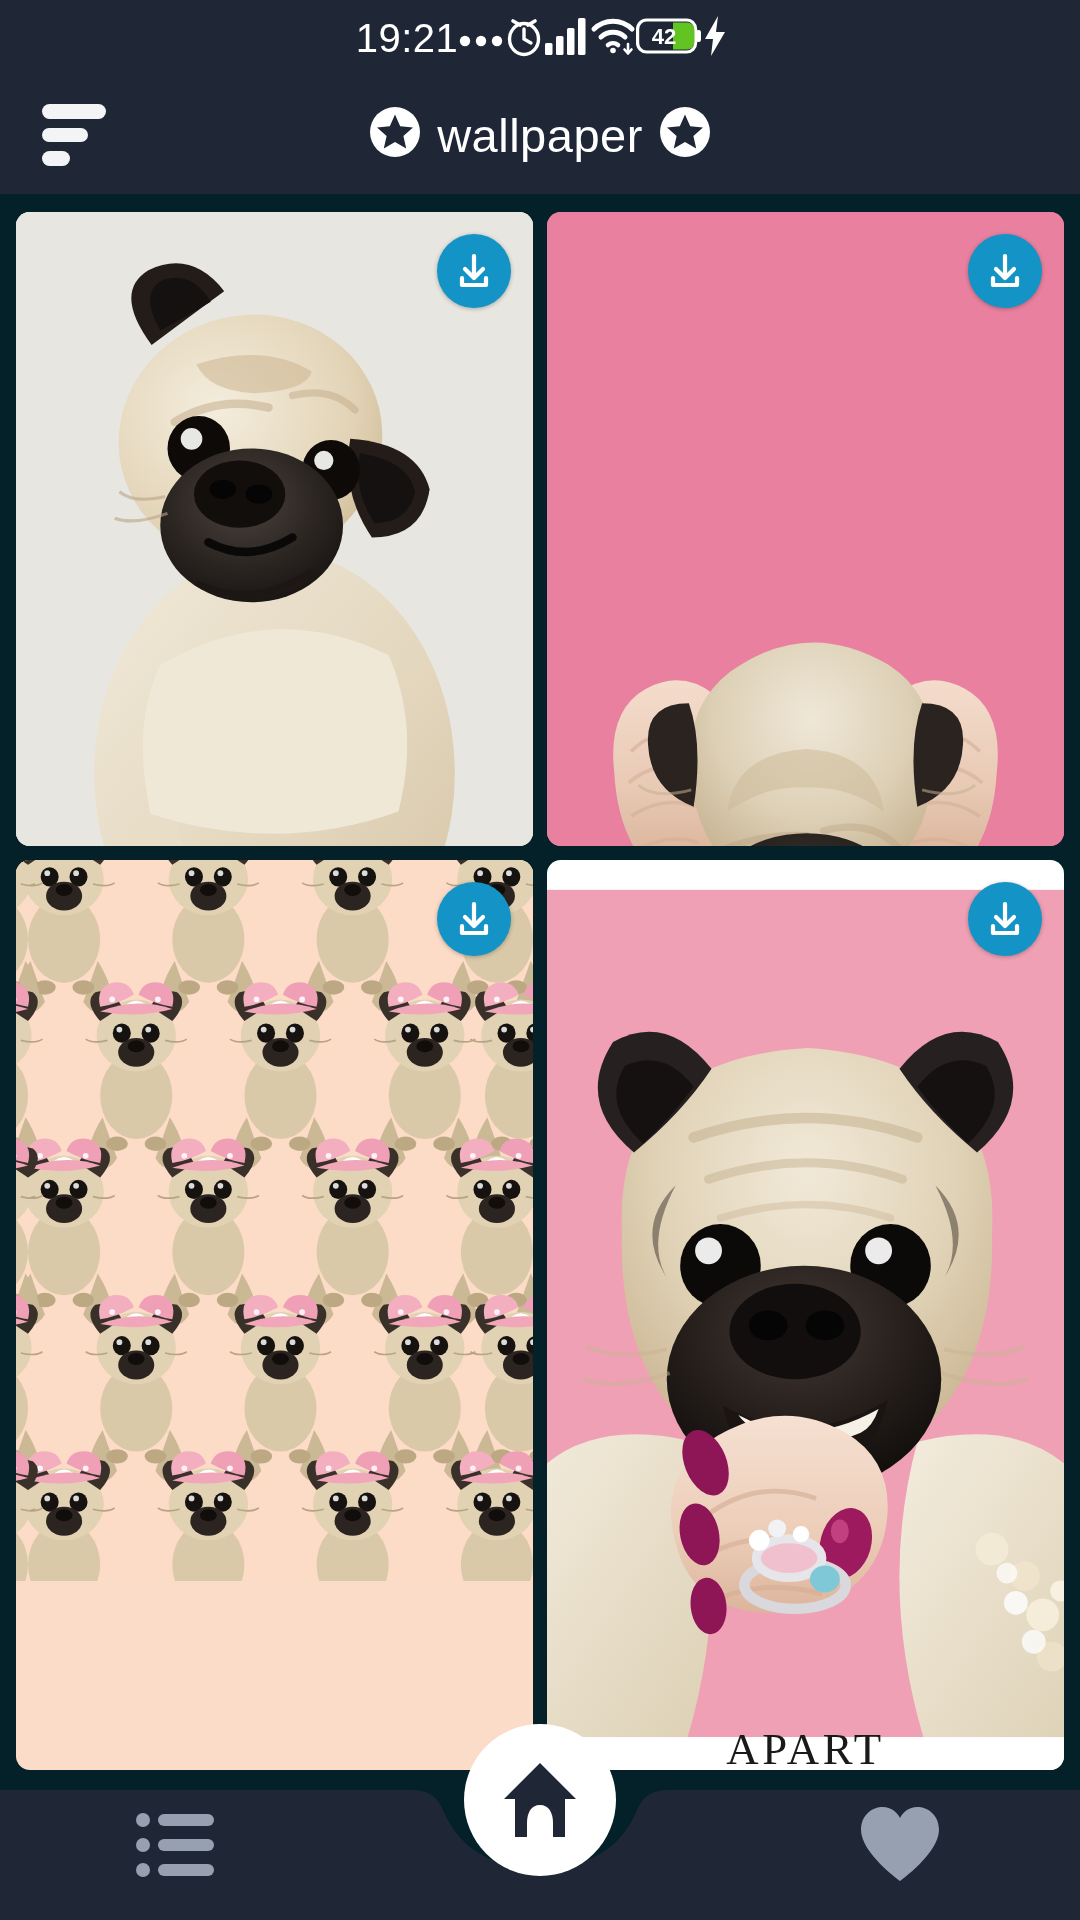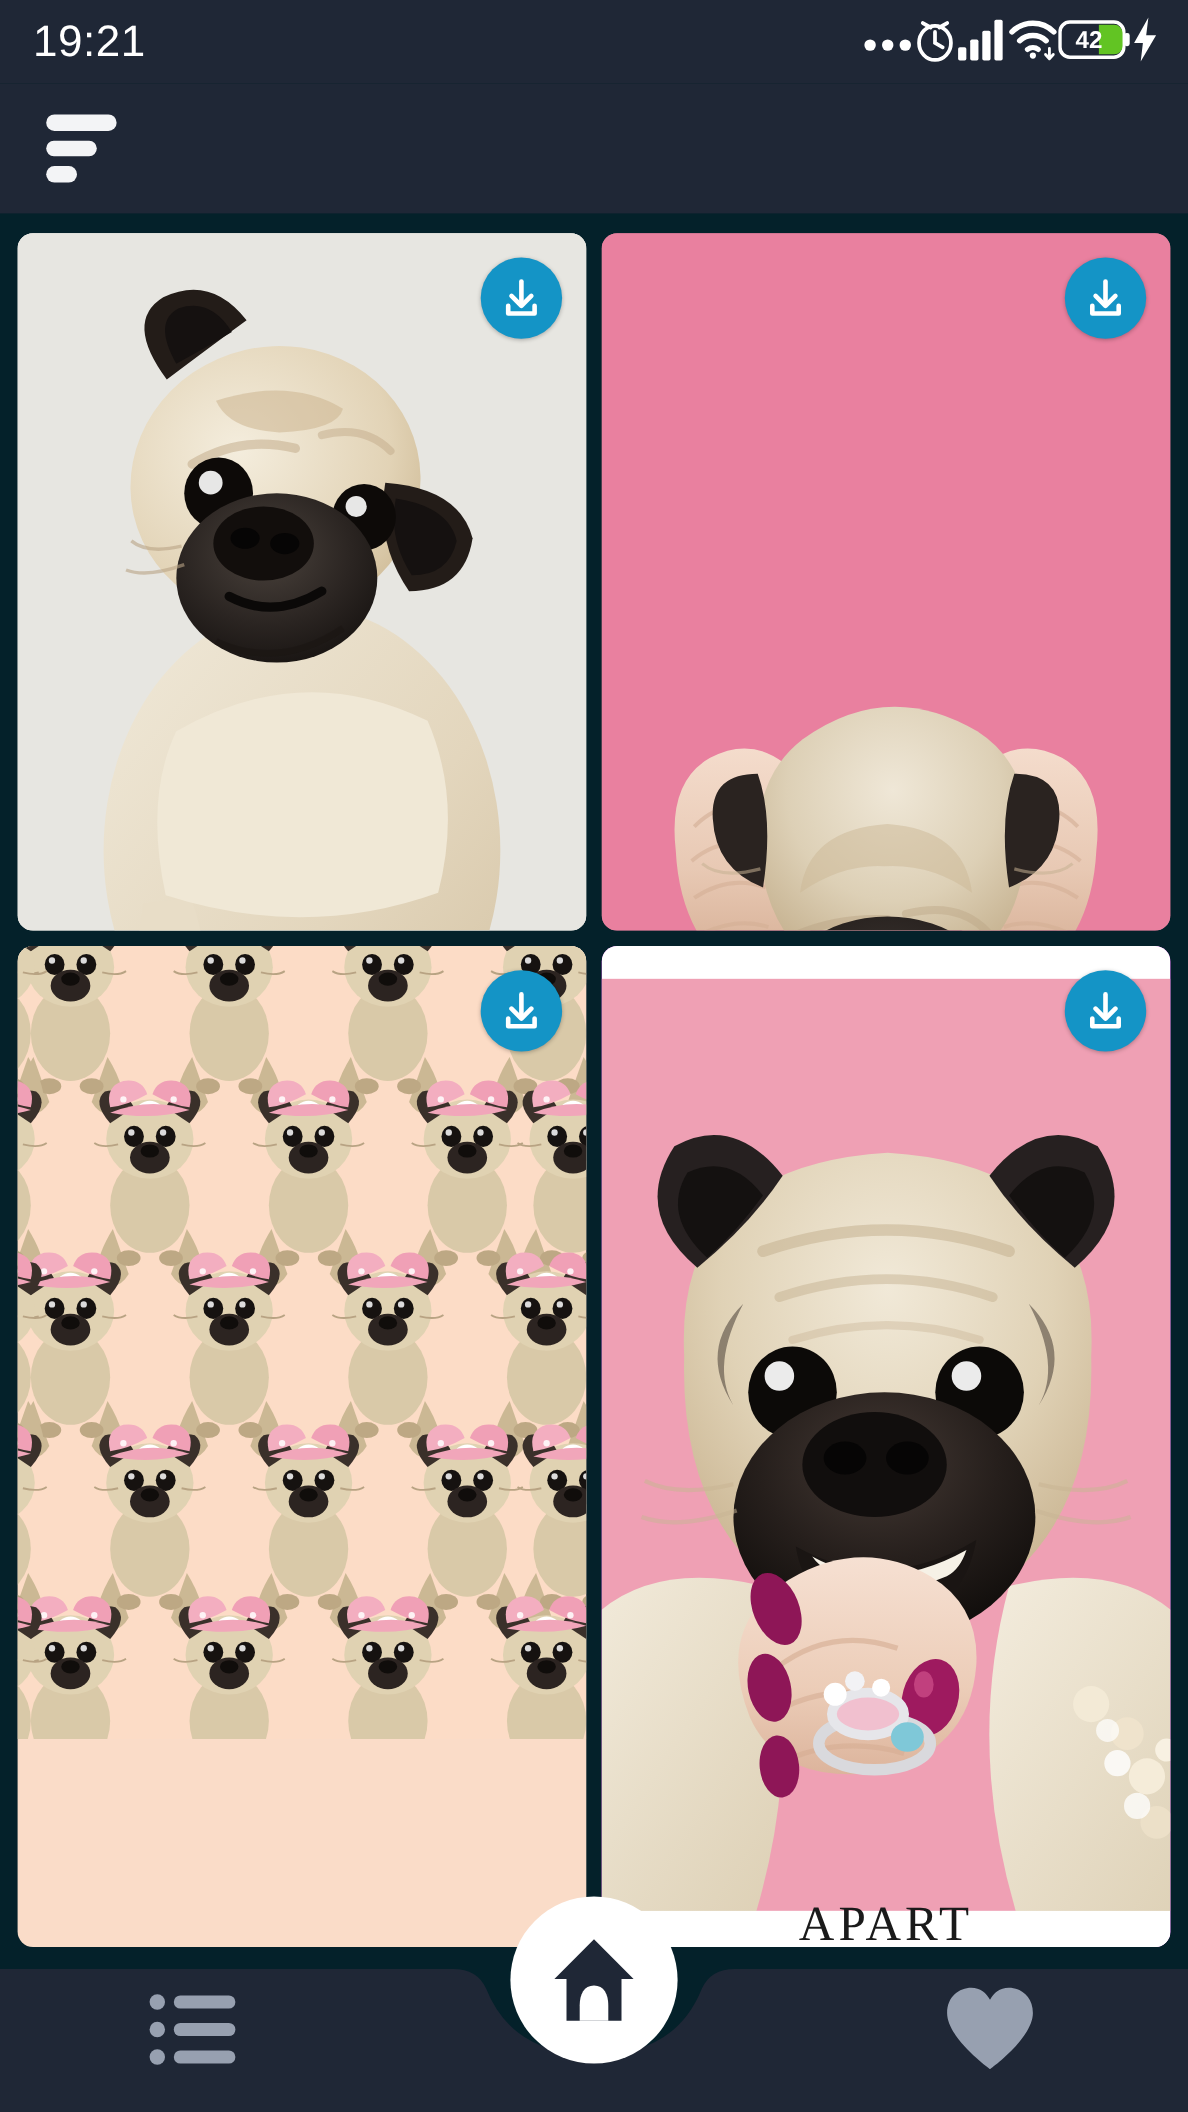--- a/index.html
+++ b/index.html
@@ -7,21 +7,21 @@
   body {
     font-family:"Liberation Sans", sans-serif;
     background:#04212a;
     position:relative;
   }
 
   
   .statusbar {
     position:absolute; top:0; left:0; width:1080px; height:76px;
     background:#1f2736;
-    display:flex; align-items:center; justify-content:space-between;
+    display:flex; align-items:center; justify-content:center;
     padding:0 26px 0 30px;
   }
   .status-time {
     color:#ffffff; font-size:40px; font-weight:400; letter-spacing:0.5px;
     line-height:1;
   }
   .status-icons { display:flex; align-items:center; }
   .ic { display:block; }
 
   
@@ -80,21 +80,21 @@
 
   
   .c2 { background:#e9809f; }
   .pug2 { position:absolute; left:0; top:0; width:100%; height:100%; }
 
   
   .c3 { background:#fadcc8; position:relative; }
   .pat { position:absolute; inset:0; }
 
   
-  .c4 { background:#d946ef;text-decoration:underline; }
+  .c4 { background:#15803d;text-decoration:underline; }
   .pug4 { position:absolute; left:0; top:0; width:100%; height:100%; }
 
   
   .bottomnav {
     position:absolute; left:0; bottom:0; width:1080px; height:150px;
     z-index:20;
   }
   .navbar-svg { position:absolute; left:0; bottom:0; }
   .nav-left {
     position:absolute; left:0; bottom:0; width:360px; height:150px;
@@ -175,20 +175,35 @@
 </div>
 
 <div class="header">
 
   <div class="menu-btn">
     <i></i>
     <i></i>
     <i></i>
   </div>
 
+  <div class="header-title">
+    <span class="star-badge">
+      <svg width="54" height="54" viewBox="0 0 54 54">
+        <circle cx="27" cy="27" r="25" fill="#ffffff"></circle>
+        <path d="M27 9.5 L32.2 21.2 L45 22.4 L35.4 31 L38.2 43.6 L27 37 L15.8 43.6 L18.6 31 L9 22.4 L21.8 21.2 Z" fill="#1f2736"></path>
+      </svg>
+    </span>
+    <span>wallpaper</span>
+    <span class="star-badge">
+      <svg width="54" height="54" viewBox="0 0 54 54">
+        <circle cx="27" cy="27" r="25" fill="#ffffff"></circle>
+        <path d="M27 9.5 L32.2 21.2 L45 22.4 L35.4 31 L38.2 43.6 L27 37 L15.8 43.6 L18.6 31 L9 22.4 L21.8 21.2 Z" fill="#1f2736"></path>
+      </svg>
+    </span>
+  </div>
 
 </div>
 
 <div class="grid">
 
   <div class="card c1">
     <div class="bgwash"></div>
 
     <svg class="pug1" viewBox="0 0 430 634" preserveAspectRatio="xMidYMid slice">
       <defs>

